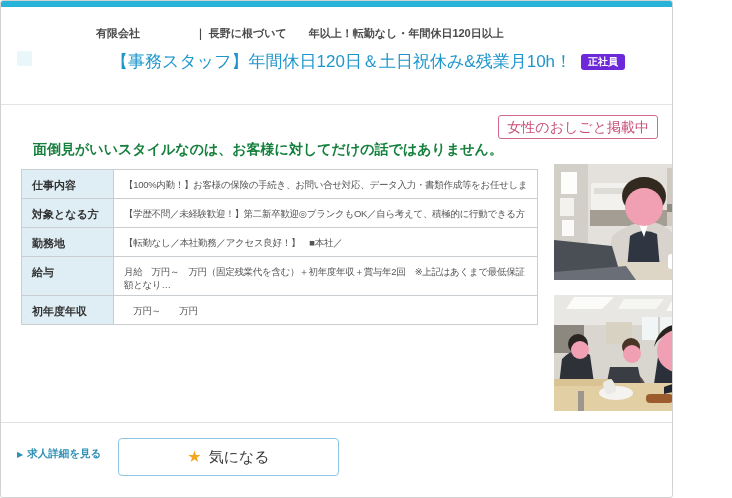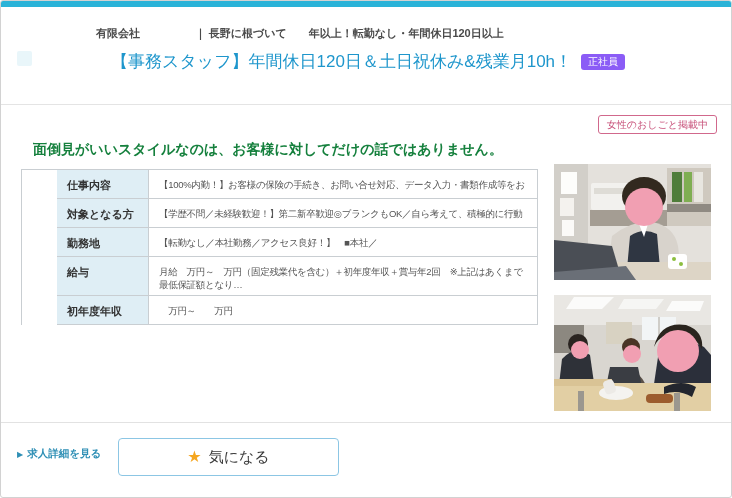--- a/index.html
+++ b/index.html
@@ -1,32 +1,32 @@
 <!DOCTYPE html>
 <html><head>
 <meta charset="utf-8">
 <style>
   html,body{margin:0;padding:0;background:#fff;}
   .page{
-    position:relative;width:732px;height:498px;box-sizing:border-box;
+    position:relative;width:673px;height:498px;box-sizing:border-box;
     background:#fff;border:1px solid #d2d2d2;border-radius:3px;overflow:hidden;
     font-family:"Liberation Sans","DejaVu Sans",sans-serif;
   }
   .topbar{position:absolute;top:0;left:0;width:100%;height:6px;background:#2ab3d8;}
   .header{position:absolute;top:6px;left:0;right:0;height:97px;background:#fff;border-bottom:1px solid #e4e4e4;}
   .company-line{position:absolute;left:95px;top:19px;font-size:11px;font-weight:bold;color:#4a4a4a;white-space:nowrap;}
   .faint-icon{position:absolute;left:16px;top:44px;width:15px;height:15px;background:#cfeaf4;opacity:.45;border-radius:2px;}
   .title-row{position:absolute;left:110px;top:43px;display:flex;align-items:center;gap:9px;white-space:nowrap;}
   .job-title{font-size:17px;font-weight:normal;color:#1e96cc;cursor:pointer;}
-  .badge-green{background:#8b5cf6;color:#fff;font-size:10px;font-weight:normal;padding:3px 7px;border-radius:3px;line-height:1;}
+  .badge-green{background:#6d28d9;color:#fff;font-size:10px;font-weight:bold;padding:3px 7px;border-radius:3px;line-height:1;}
   .tags{position:absolute;left:18px;top:114px;display:flex;gap:7px;}
   .tag{border:1px solid #79b65c;color:#5ea34a;background:#fff;font-size:10px;padding:2px 7px;border-radius:3px;line-height:1.3;white-space:nowrap;}
-  .side-badge{position:absolute;right:14px;top:114px;border:1px solid #d1688c;color:#c74f78;background:#fff;font-size:10px;padding:2px 8px;border-radius:3px;line-height:1.3;white-space:nowrap;}
+  .side-badge{position:absolute;right:14px;top:114px;border:1px solid #d1688c;color:#c74f78;background:#fff;font-size:14px;padding:2px 8px;border-radius:3px;line-height:1.3;white-space:nowrap;}
   .catch-copy{position:absolute;left:32px;top:140px;font-size:14px;font-weight:bold;color:#15803d;white-space:nowrap;}
-  .details-table{position:absolute;left:20px;top:168px;width:517px;border:1px solid #c9ced2;border-bottom:none;box-sizing:border-box;background:#fff;padding-left:35px;}
+  .details-table{position:absolute;left:20px;top:168px;width:517px;border:1px solid #c9ced2;border-bottom:none;box-sizing:border-box;background:#fff;}
   .drow{display:flex;border-bottom:1px solid #c9ced2;min-height:29px;box-sizing:border-box;}
   .dlabel{flex:0 0 92px;width:92px;background:#dfeef5;border-right:1px solid #c9ced2;
     font-size:11px;font-weight:bold;color:#333;padding:8px 4px 4px 10px;box-sizing:border-box;overflow:hidden;}
   .dvalue{flex:1;padding:8px 8px 4px 10px;box-sizing:border-box;font-size:9.5px;color:#555;letter-spacing:-0.3px;line-height:13px;}
   .clip{overflow:hidden;max-height:13px;}
   .drow.two-line .clip{max-height:26px;}
   .photo{position:absolute;left:553px;width:157px;height:116px;overflow:hidden;background:#ddd9d3;}
   .photo svg{display:block;}
   .photo-1{top:163px;}
   .photo-2{top:294px;}

